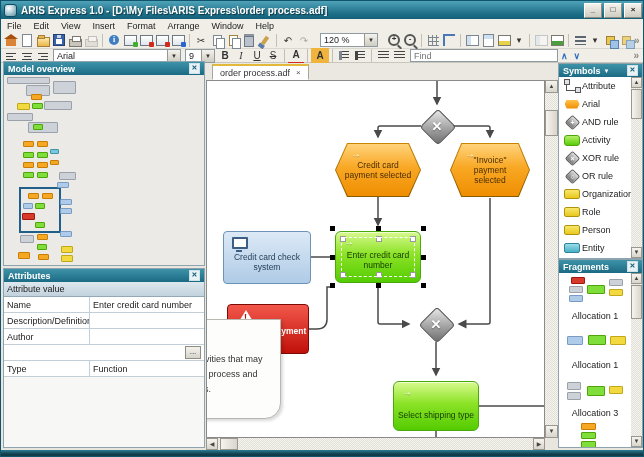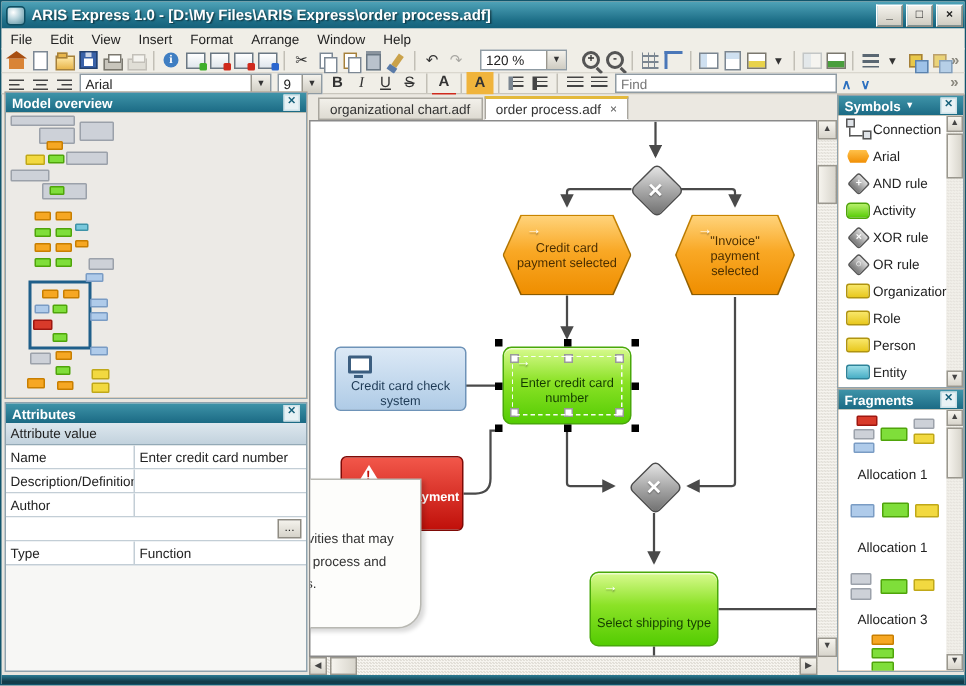--- a/index.html
+++ b/index.html
@@ -79,21 +79,21 @@
   .i-list{width:10px;height:9px;background:repeating-linear-gradient(#444 0 1px,transparent 1px 3px);border-left:3px solid #7b8691;padding-left:2px;box-sizing:border-box;}
   .i-indent{width:11px;height:9px;background:repeating-linear-gradient(#444 0 1px,transparent 1px 3px);}
   .btxt{font-weight:bold;font-size:10px;} .itxt{font-style:italic;font-family:"Liberation Serif",serif;}
   .utxt{text-decoration:underline;} .stxt{text-decoration:line-through;}
   .fontA{font-weight:bold;border-bottom:3px solid #cf2a1d;line-height:9px;}
   .fontA2{font-weight:bold;background:#f0b43c;padding:0 1px;line-height:10px;}
   #find-input{width:148px;height:13px;border:1px solid #8f9ba3;font-size:9px;padding:0 3px;
     font-family:"Liberation Sans",sans-serif;color:#333;box-sizing:border-box;margin-left:3px;}
   .findnav{color:#2B6FBF;font-weight:bold;font-size:9px;padding:0 3px;}
   
-  .panel{position:absolute;border:1px solid #8FA3AE;background:#fdba74;box-sizing:border-box;}
+  .panel{position:absolute;border:1px solid #8FA3AE;background:#a21caf;box-sizing:border-box;}
   .phead{height:13px;background:linear-gradient(#3E93A8,#1B6A84);color:#fff;font-size:9px;font-weight:bold;
     display:flex;align-items:center;padding:0 4px;box-sizing:border-box;}
   .phead .sp{flex:1;}
   .pclose{width:9px;height:9px;background:#E8F2F5;color:#16607A;font-size:7px;line-height:8px;text-align:center;
     border:1px solid #cfe2e8;}
   .pdrop{font-size:6px;margin-left:3px;}
   #panel-overview{left:2px;top:60px;width:202px;height:205px;}
   #minimap{position:relative;width:100%;height:190px;background:#ECEAE6;overflow:hidden;}
   .ms{position:absolute;border-radius:1px;box-sizing:border-box;}
   .ms-o{background:#F6A723;border:1px solid #C87E00;} .ms-g{background:#7FDE3A;border:1px solid #4FA40A;}
@@ -451,23 +451,20 @@
         </div>
       </div>
       <div class="arow">
         <div class="acell-n">Type</div>
         <div class="acell-v">Function</div>
       </div>
     </div>
   </div>
 
   <div id="tabstrip">
-    <div class="tab">
-      <span>organizational chart.adf</span>
-    </div>
     <div class="tab active">
       <span>order process.adf</span>
       <span class="tabclose">×</span>
     </div>
   </div>
 
   <div id="canvas">
     <div id="diagram">
       <svg id="connectors" width="339" height="358" viewBox="0 0 339 358">
         <defs>
@@ -497,21 +494,21 @@
 
       <div class="node hex" style="left:128px;top:62px;width:86px;height:54px;">
         <div class="hex-in">Credit card payment selected</div>
         <span class="node-ic" style="left:16px;top:6px;">→</span>
       </div>
       <div class="node hex" style="left:243px;top:62px;width:80px;height:54px;">
         <div class="hex-in">"Invoice" payment selected</div>
         <span class="node-ic" style="left:15px;top:6px;">→</span>
       </div>
 
-      <div class="node sysbox" style="left:16px;top:150px;width:88px;height:43px;padding-top:20px;">
+      <div class="node sysbox" style="left:16px;top:150px;width:88px;height:53px;padding-top:20px;">
         <span class="monitor"></span>
         <span>Credit card check system</span>
       </div>
 
       <div class="node act selbox" style="left:128px;top:150px;width:86px;height:52px;padding-top:18px;">
         <span class="node-ic" style="left:8px;top:5px;">→</span>
         <span>Enter credit card number</span>
         <span class="handle" style="left:-6px;top:-6px;"></span>
         <span class="handle" style="left:40px;top:-6px;"></span>
         <span class="handle" style="right:-6px;top:-6px;"></span>
@@ -570,21 +567,21 @@
       <span>Symbols</span>
       <span class="pdrop">▼</span>
       <span class="sp"></span>
       <span class="pclose">✕</span>
     </div>
     <div class="symlist">
       <div class="sym-item">
           <span class="sym-ic">
             <span class="s-conn"></span>
           </span>
-          <span>Connection</span>
+          <span>Attribute</span>
         </div>
       <div class="sym-item">
           <span class="sym-ic">
             <span class="s-event"></span>
           </span>
           <span>Arial</span>
         </div>
       <div class="sym-item">
           <span class="sym-ic">
             <span class="s-rule">

